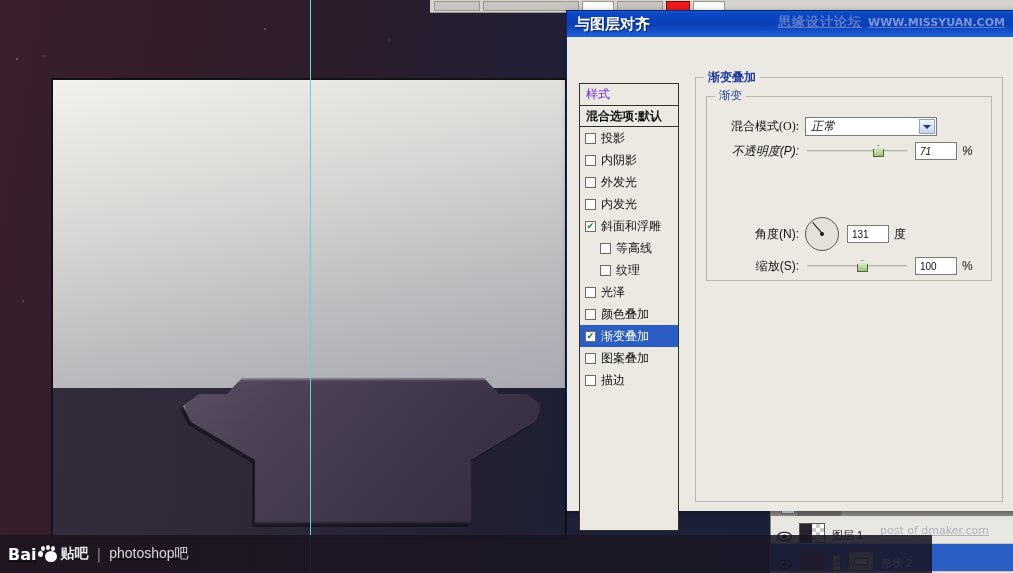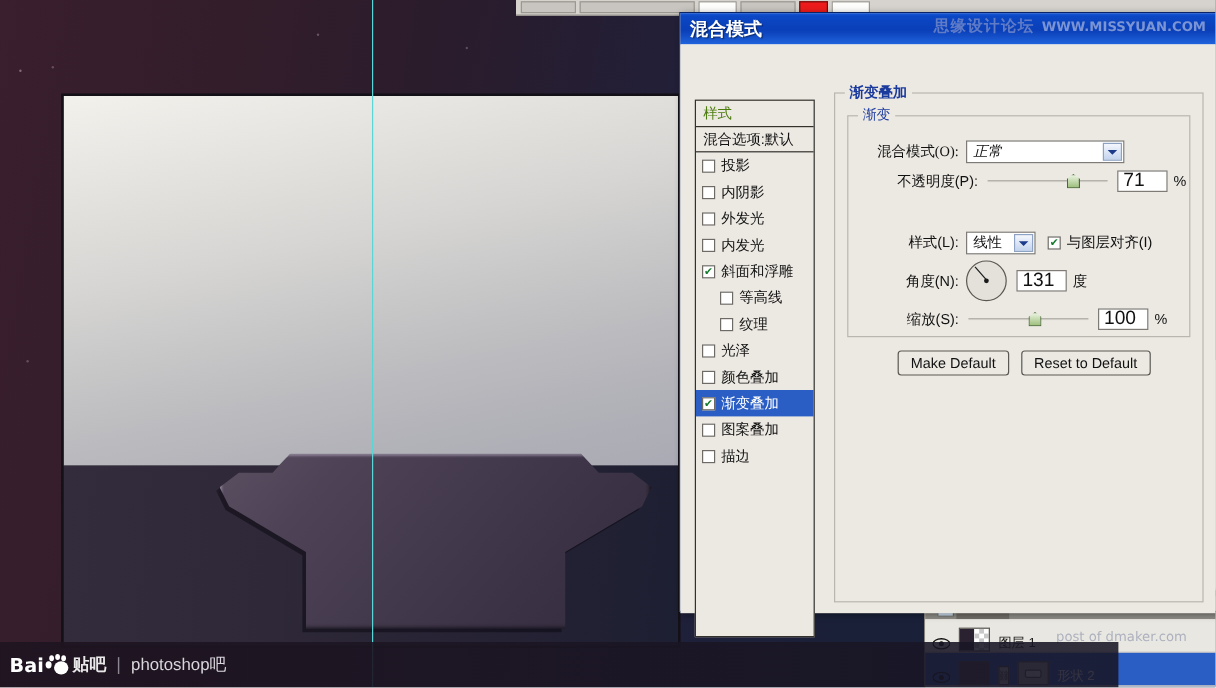--- a/index.html
+++ b/index.html
@@ -174,26 +174,26 @@
 
   
   #styles-panel {
     position: absolute; left: 12px; top: 46px;
     width: 100px; height: 448px;
     border: 1px solid #34312c; background: #ece9e3;
   }
   #styles-head {
     height: 22px; border-bottom: 1px solid #34312c;
     display: flex; align-items: center; padding-left: 6px;
-    font-size: 12px; color: #4d7c0f;
+    font-size: 12px; color: #6d28d9;
   }
   #styles-blend {
     height: 21px; border-bottom: 1px solid #34312c;
     display: flex; align-items: center; padding-left: 6px;
-    font-size: 12px; color: #111;
+    font-size: 12px; color: #111; font-weight: bold;
   }
   .style-item {
     height: 22px; display: flex; align-items: center; gap: 5px;
     padding-left: 5px; font-size: 12px; color: #111;
   }
   .style-item.indent { padding-left: 20px; }
   .style-item.active { background: #2a5ec4; color: #fff; }
   .cbx {
     width: 11px; height: 11px; flex: none;
     background: #fff; border: 1px solid #6e6b66;
@@ -236,21 +236,21 @@
     display: flex; align-items: center; justify-content: center;
   }
   .select .arrowbox i {
     width: 0; height: 0; border-left: 4px solid transparent;
     border-right: 4px solid transparent; border-top: 4px solid #1b3a8a;
   }
 
   .numfield {
     height: 18px; background: #fff; border: 1px solid #7e7b76;
     display: flex; align-items: center; padding-left: 4px;
-    font-size: 16px; color: #111;
+    font-size: 10px; color: #111;
   }
 
   .slider { position: relative; height: 14px; }
   .slider .track {
     position: absolute; left: 0; right: 0; top: 6px; height: 2px;
     background: linear-gradient(180deg, #a9a6a0, #e6e3dd);
   }
   .slider .knob {
     position: absolute; top: 1px; width: 11px; height: 12px;
     background: linear-gradient(180deg, #e9f3e0, #9fc07e);
@@ -293,20 +293,21 @@
     border: 1px solid #5b5853; border-radius: 3px;
     font-size: 12px; color: #111; display: flex;
     align-items: center; justify-content: center;
     font-family: "Liberation Sans", sans-serif;
   }
 
   
   .wm {
     position: absolute; z-index: 20; pointer-events: none;
     font-family: "DejaVu Sans", sans-serif;
+    text-decoration: underline;
   }
   #wm-top {
     top: 13px; right: 8px; font-size: 13px; font-weight: bold;
     color: #6f86c9; letter-spacing: 1px; opacity: .85;
   }
   #wm-top .url { font-size: 11px; color: #8fa3d8; margin-left: 6px; letter-spacing: 0; }
   #wm-layers {
     top: 524px; left: 880px; font-size: 11px; color: #9aa0b4; opacity: .75;
   }
   #wm-bottom {
@@ -398,21 +399,21 @@
         <span class="linkicon">⛓</span>
         <span class="thumb mask"></span>
         <span>形状 2</span>
       </div>
 
     </div>
   </div>
 
   <div id="dlg">
     <div id="dlg-titlebar">
-      <span id="dlg-title">混合模式</span>
+      <span id="dlg-title">与图层对齐</span>
     </div>
 
     <div id="dlg-body">
 
       <div id="styles-panel">
         <div id="styles-head">样式</div>
         <div id="styles-blend">混合选项:默认</div>
 
         <div class="style-item">
           <span class="cbx"></span>
@@ -473,44 +474,33 @@
           <div class="row" style="left:0; top:20px; width:100%;">
             <span class="lbl" style="width:92px;font-family:Liberation Serif, serif;">混合模式(O):</span>
             <div class="select" style="width:132px; margin-left:6px;font-style:italic;">
               <span>正常</span>
               <span class="arrowbox">
                   <i></i>
                 </span>
             </div>
           </div>
 
-          <div class="row" style="left:16px; top:45px; width:100%;">
+          <div class="row" style="left:0; top:45px; width:100%;font-style:italic;">
             <span class="lbl" style="width:92px;">不透明度(P):</span>
             <div class="slider" style="width:100px; margin-left:8px;">
               <div class="track"></div>
               <div class="knob" style="left:66px;"></div>
             </div>
             <div class="numfield" style="width:42px; margin-left:8px;">
               <span>71</span>
             </div>
             <span class="lbl" style="margin-left:5px;">%</span>
           </div>
 
 
-          <div class="row" style="left:0; top:96px; width:100%;">
-            <span class="lbl" style="width:92px;">样式(L):</span>
-            <div class="select" style="width:58px; margin-left:6px;">
-              <span>线性</span>
-              <span class="arrowbox">
-                  <i></i>
-                </span>
-            </div>
-            <span class="cbx checked" style="margin-left:10px;"></span>
-            <span class="lbl" style="margin-left:5px;">与图层对齐(I)</span>
-          </div>
 
           <div class="row" style="left:0; top:120px; width:100%;">
             <span class="lbl" style="width:92px;">角度(N):</span>
             <div id="angle-dial" style="margin-left:6px;">
               <div class="needle"></div>
               <div class="hub"></div>
             </div>
             <div class="numfield" style="width:42px; margin-left:8px;">
               <span>131</span>
             </div>
@@ -523,24 +513,20 @@
               <div class="track"></div>
               <div class="knob" style="left:50px;"></div>
             </div>
             <div class="numfield" style="width:42px; margin-left:8px;">
               <span>100</span>
             </div>
             <span class="lbl" style="margin-left:5px;">%</span>
           </div>
         </div>
 
-        <div class="row" style="left:52px; top:214px; gap:10px;">
-          <div class="btn">Make Default</div>
-          <div class="btn">Reset to Default</div>
-        </div>
       </div>
 
     </div>
   </div>
 
   <div class="wm" id="wm-top">
     <span>思缘设计论坛</span><span class="url">WWW.MISSYUAN.COM</span>
   </div>
 
   <div class="wm" id="wm-layers">post of dmaker.com</div>

